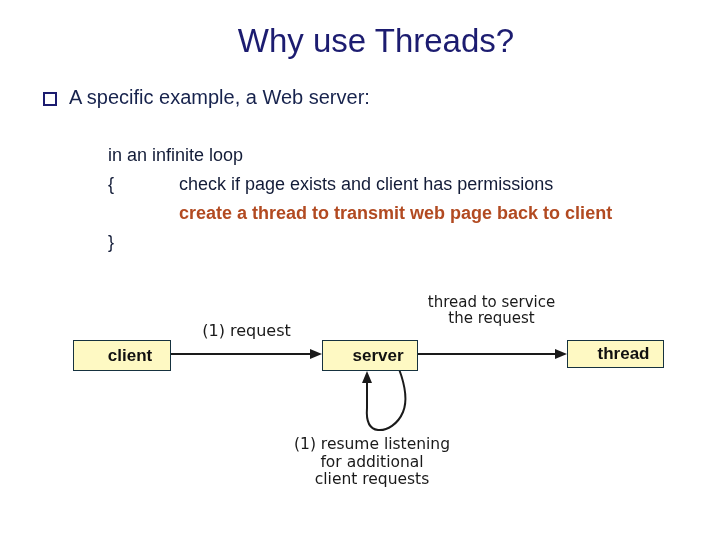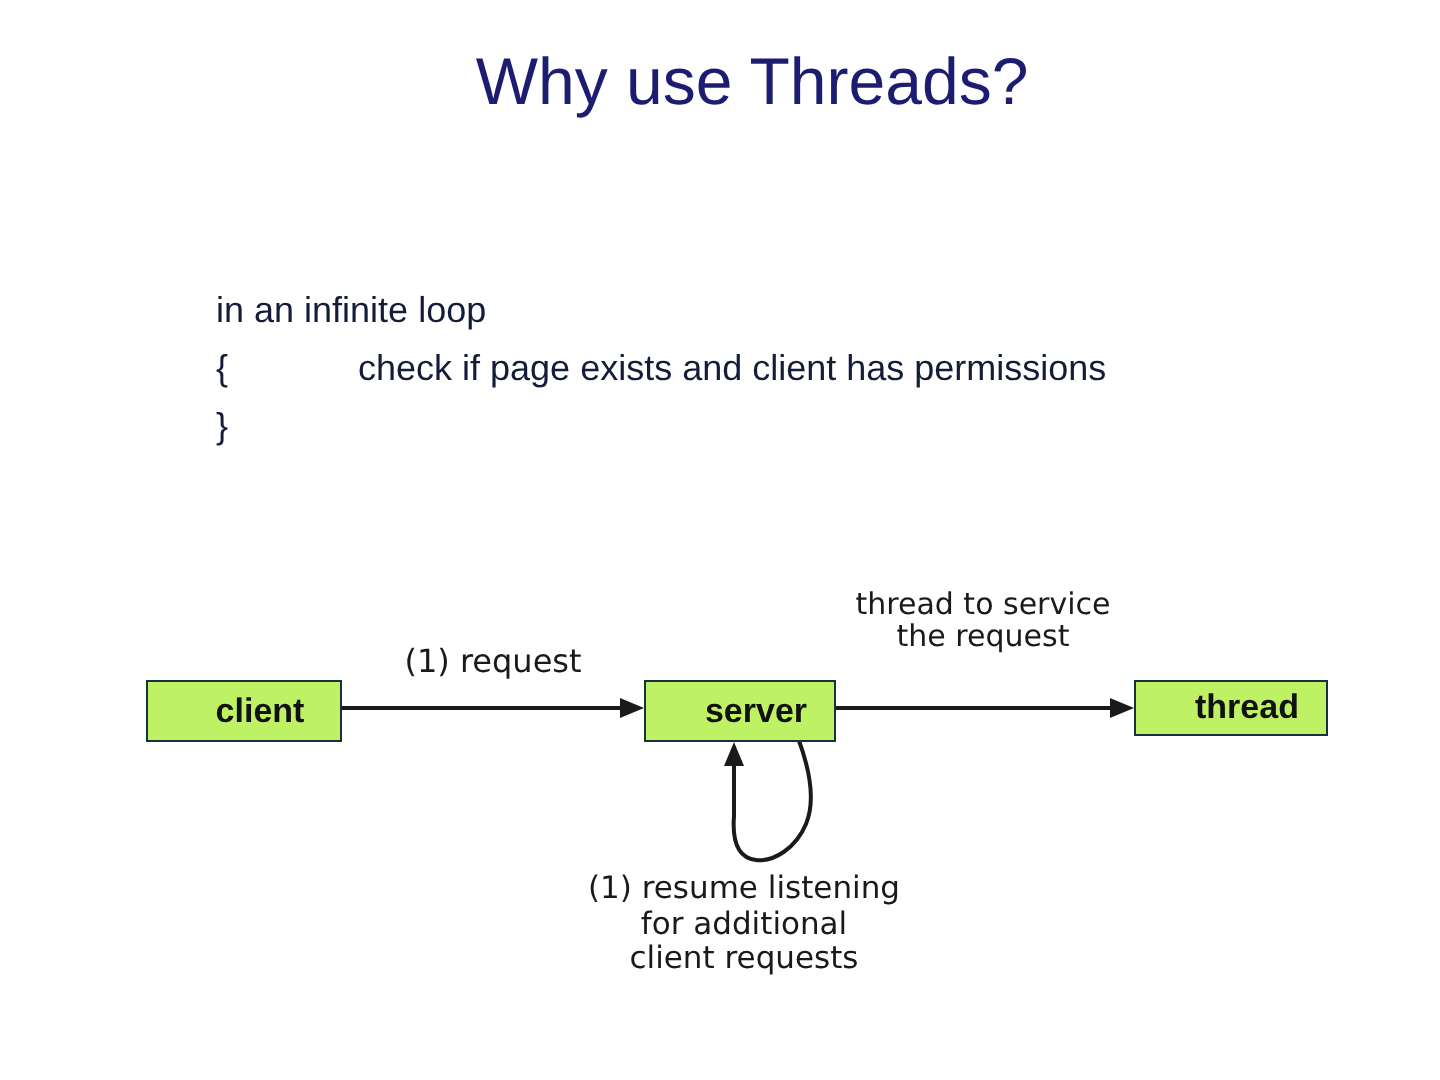--- a/index.html
+++ b/index.html
@@ -78,21 +78,21 @@
   
   .diagram-svg {
     position: absolute;
     left: 0;
     top: 290px;
     width: 720px;
     height: 210px;
   }
   .node-box {
     position: absolute;
-    background: #bef264;
+    background: #fef9c3;
     border: 1.5px solid #16323f;
     display: flex;
     align-items: center;
     justify-content: center;
     font-size: 17px;
     font-weight: bold;
     color: #111111;
     box-sizing: border-box;
     padding-left: 16px;
   }
@@ -119,28 +119,35 @@
     font-size: 15.5px; line-height: 17.5px;
   }
 </style>
 </head>
 <body>
 
 <div class="slide">
 
   <div class="slide-title">Why use Threads?</div>
 
+  <div class="bullet-row">
+    <div class="bullet-square"></div>
+    <div class="bullet-text">A specific example, a Web server:</div>
+  </div>
 
   <div class="code-block">
     <div class="code-line">in an infinite loop</div>
     <div class="code-line">
       <span class="code-brace">{</span>
     </div>
     <div class="code-line">
       <span class="code-indent">check if page exists and client has permissions</span>
+    </div>
+    <div class="code-line">
+      <span class="code-indent code-highlight">create a thread to transmit web page back to client</span>
     </div>
     <div class="code-line close-brace-line">
       <span>}</span>
     </div>
   </div>
 
   <svg class="diagram-svg" viewBox="0 0 720 210" xmlns="http://www.w3.org/2000/svg">
 
     <g>
       <line x1="155" y1="64" x2="295" y2="64" stroke="#1a1a1a" stroke-width="2"></line>

